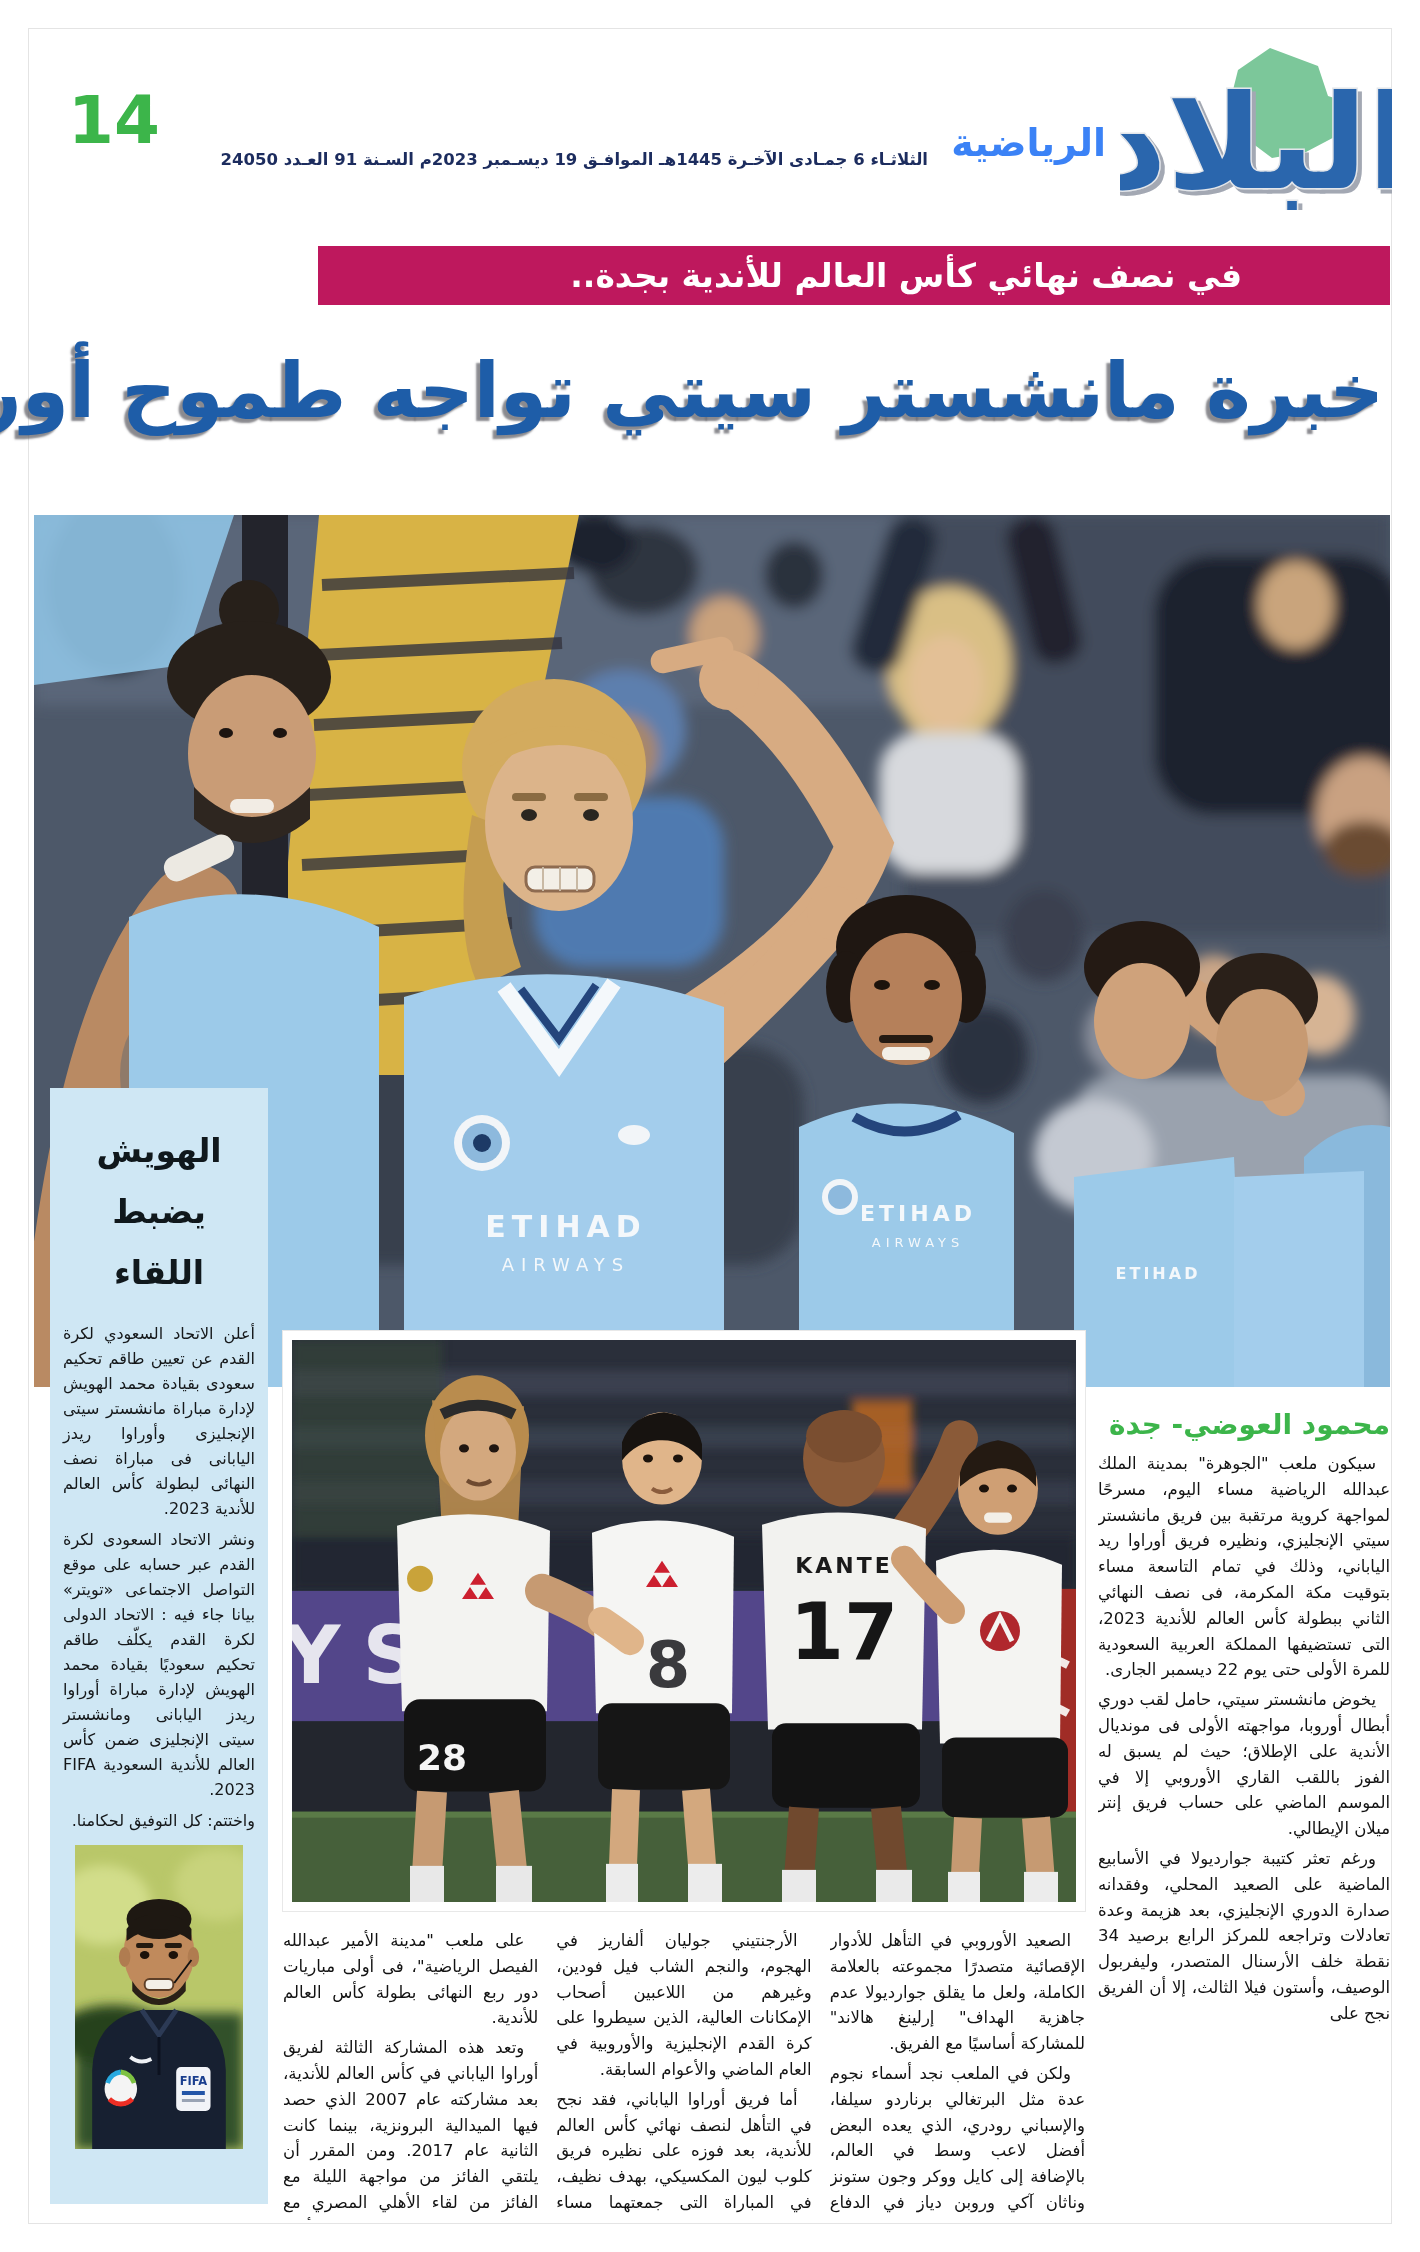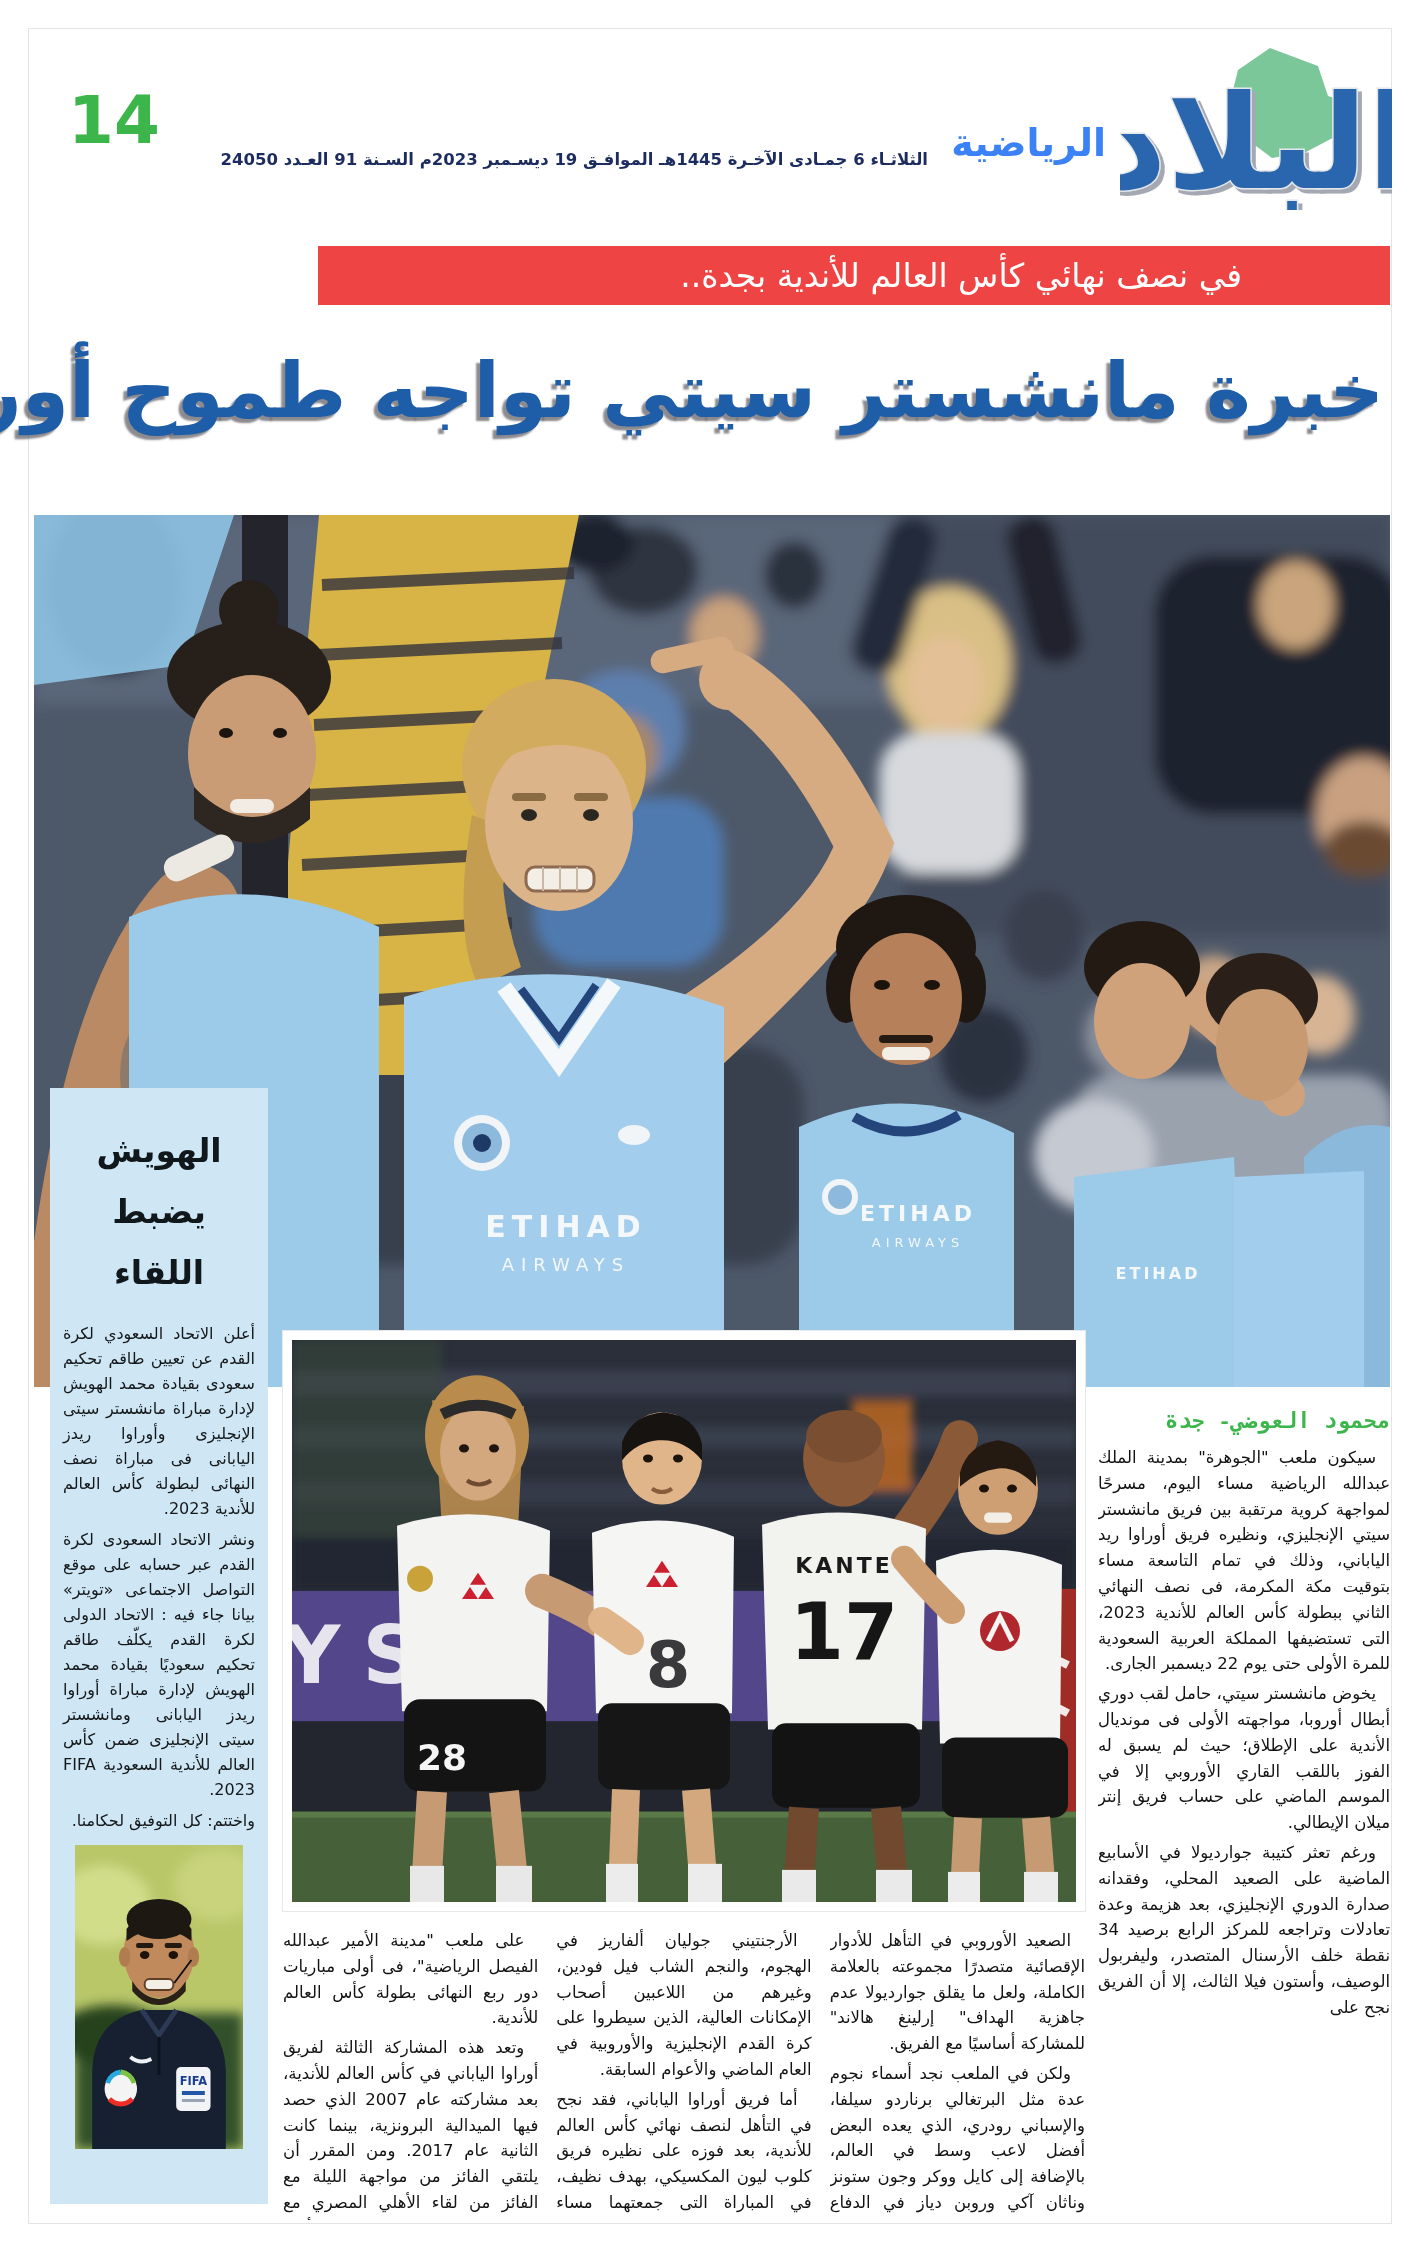--- a/index.html
+++ b/index.html
@@ -11,22 +11,22 @@
   .page-frame{position:absolute;left:28px;top:28px;right:28px;bottom:28px;border:1px solid #e4e4e4;pointer-events:none;}
 
   
   .page-num{position:absolute;left:68px;top:88px;font-size:66px;font-weight:800;color:#3cb54a;direction:ltr;line-height:1;}
   .date-line{position:absolute;top:150px;right:492px;font-size:16.5px;font-weight:bold;color:#1c2c5e;white-space:nowrap;}
   .section-label{position:absolute;top:124px;right:314px;font-size:38px;font-weight:800;color:#3b82f6;line-height:1;}
   .brand-logo{position:absolute;top:38px;right:28px;width:272px;height:172px;overflow:hidden;}
 
   
   .kicker-bar{
-    position:absolute;top:246px;left:318px;right:30px;height:59px;background:#ef4444;
-    color:#ffffff;font-size:33px;font-weight:400;line-height:59px;text-align:right;
+    position:absolute;top:246px;left:318px;right:30px;height:59px;background:#be185d;
+    color:#ffffff;font-size:33px;font-weight:700;line-height:59px;text-align:right;
     padding-right:148px;box-sizing:border-box;white-space:nowrap;overflow:hidden;
   }
   .headline{
     position:absolute;top:316px;left:36px;right:36px;height:150px;text-align:center;
     font-size:76px;font-weight:800;color:#1e5da8;line-height:150px;white-space:nowrap;
     text-shadow:-4px 4px 2px rgba(88,88,96,.7);
   }
 
   
   .main-photo{position:absolute;left:34px;top:515px;width:1356px;height:872px;z-index:1;overflow:hidden;}
@@ -41,21 +41,21 @@
   .sidebar{
     position:absolute;left:50px;top:1088px;width:218px;height:1116px;background:#cfe7f4;
     z-index:5;padding:28px 13px 10px;box-sizing:border-box;overflow:hidden;
   }
   .sidebar-title{font-size:33px;font-weight:800;color:#10181c;text-align:center;line-height:1.85;margin:4px 0 18px;}
   .sidebar p{margin:0 0 6px;font-size:16px;line-height:25px;text-align:justify;color:#15181a;}
   .referee-photo{width:168px;height:304px;margin:12px auto 0;overflow:hidden;}
   .referee-photo svg{display:block;width:100%;height:100%;}
 
   
-  .byline{color:#3cb54a;font-size:22px;font-weight:800;margin:0 0 10px;font-family:Liberation Mono, monospace;}
+  .byline{color:#3cb54a;font-size:28px;font-weight:800;margin:0 0 10px;}
   .right-col{position:absolute;right:30px;top:1408px;width:292px;height:812px;z-index:3;overflow:hidden;}
   .right-col p,.bottom-cols p{
     margin:0 0 4px;font-size:16.5px;line-height:25.8px;text-align:justify;color:#121212;text-indent:14px;
   }
   .bottom-cols{
     position:absolute;left:283px;top:1928px;width:802px;height:292px;z-index:3;
     display:flex;gap:18px;overflow:hidden;
   }
   .bottom-cols .col{flex:1 1 0;overflow:hidden;}
 </style>

